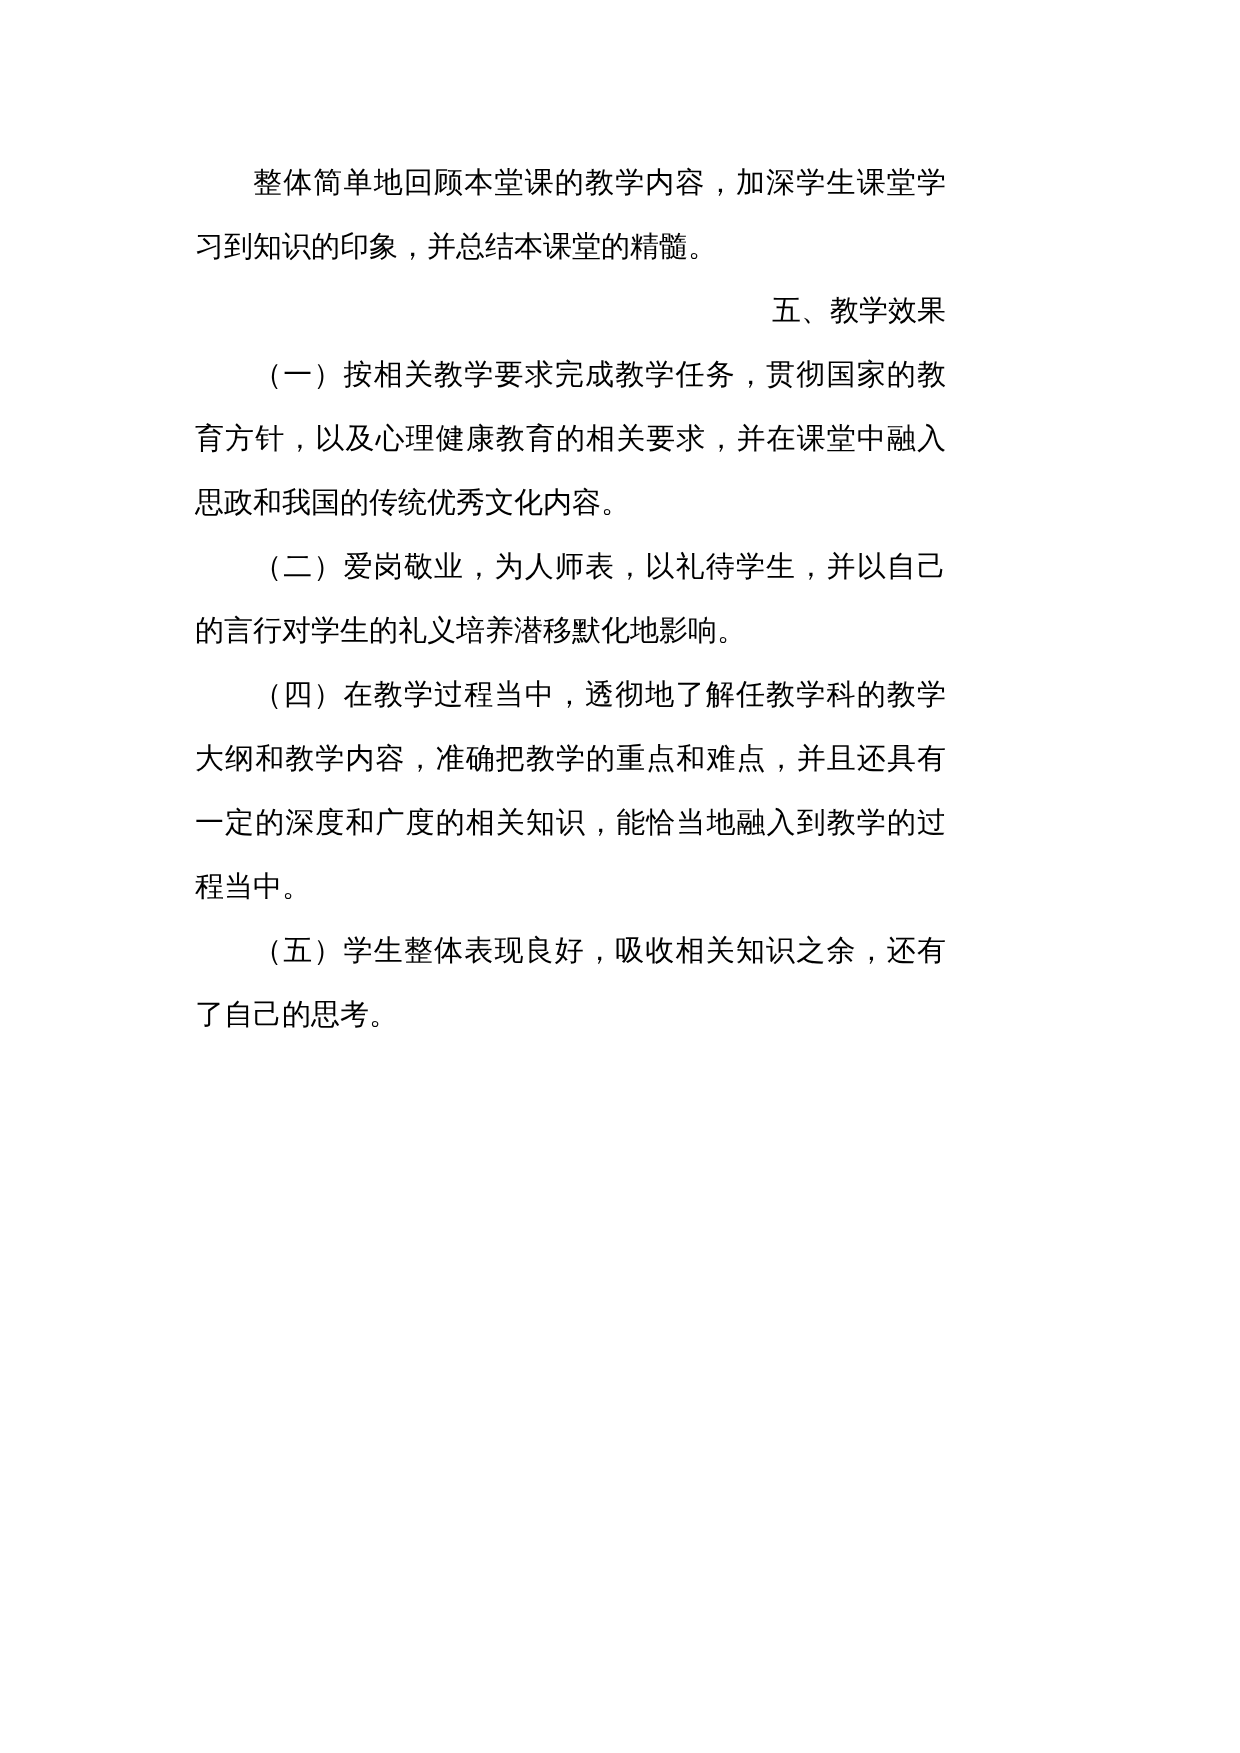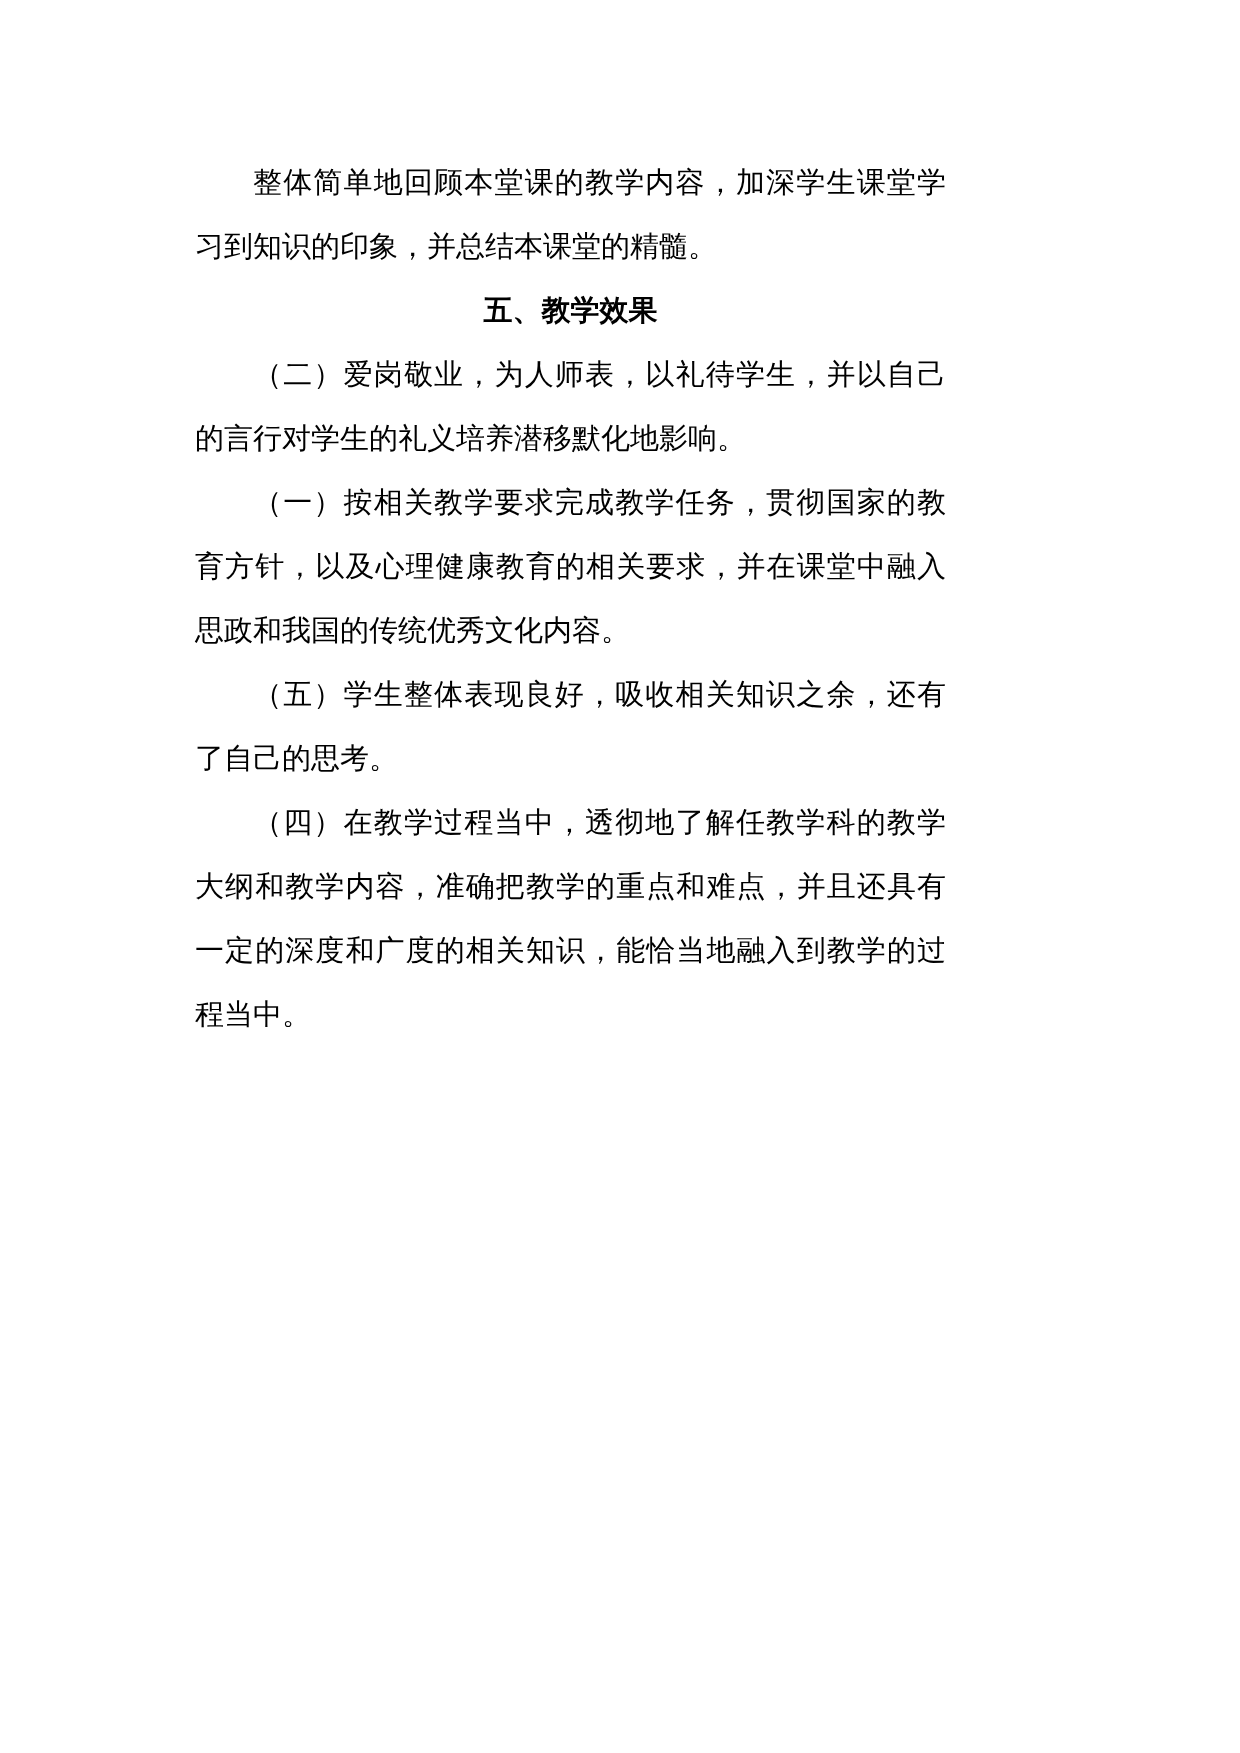--- a/index.html
+++ b/index.html
@@ -23,29 +23,29 @@
     font-size: 29px;
     line-height: 64px;
     margin: 0;
     text-align: justify;
     text-indent: 2em;
     word-break: break-all;
   }
   .heading {
     font-size: 29px;
     line-height: 64px;
-    font-weight: bold;
+    font-weight: normal;
     margin: 0;
     text-indent: 0;
-    text-align: center;
+    text-align: right;
   }
 </style>
 </head>
 <body>
 
 <div class="page">
   <p class="para">整体简单地回顾本堂课的教学内容，加深学生课堂学习到知识的印象，并总结本课堂的精髓。</p>
   <h2 class="heading">五、教学效果</h2>
+  <p class="para">（一）按相关教学要求完成教学任务，贯彻国家的教育方针，以及心理健康教育的相关要求，并在课堂中融入思政和我国的传统优秀文化内容。</p>
   <p class="para">（二）爱岗敬业，为人师表，以礼待学生，并以自己的言行对学生的礼义培养潜移默化地影响。</p>
-  <p class="para">（一）按相关教学要求完成教学任务，贯彻国家的教育方针，以及心理健康教育的相关要求，并在课堂中融入思政和我国的传统优秀文化内容。</p>
+  <p class="para">（四）在教学过程当中，透彻地了解任教学科的教学大纲和教学内容，准确把教学的重点和难点，并且还具有一定的深度和广度的相关知识，能恰当地融入到教学的过程当中。</p>
   <p class="para">（五）学生整体表现良好，吸收相关知识之余，还有了自己的思考。</p>
-  <p class="para">（四）在教学过程当中，透彻地了解任教学科的教学大纲和教学内容，准确把教学的重点和难点，并且还具有一定的深度和广度的相关知识，能恰当地融入到教学的过程当中。</p>
 </div>
 
 </body></html>

